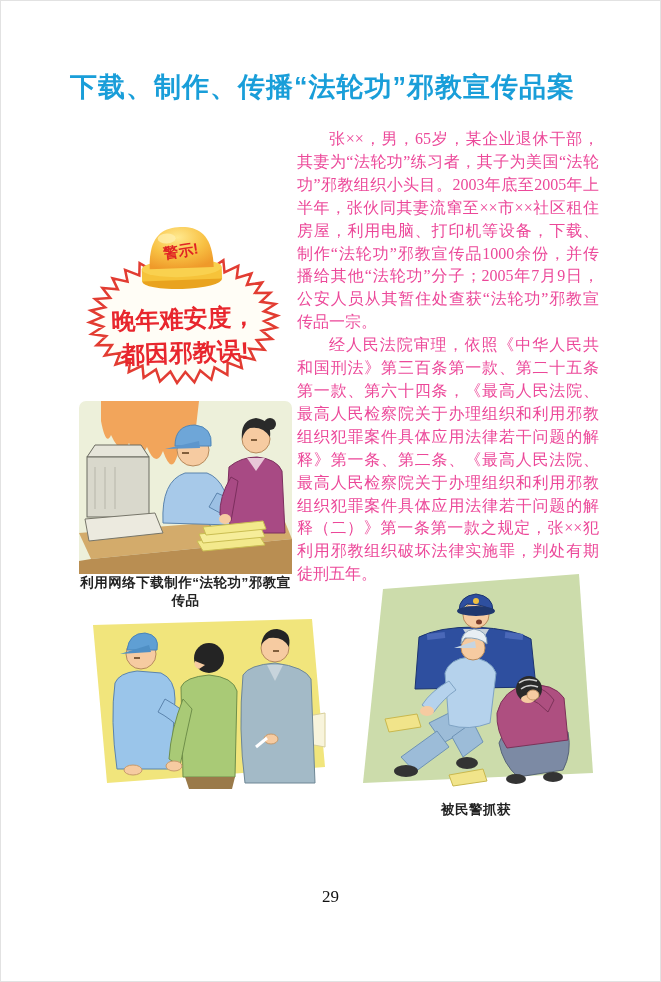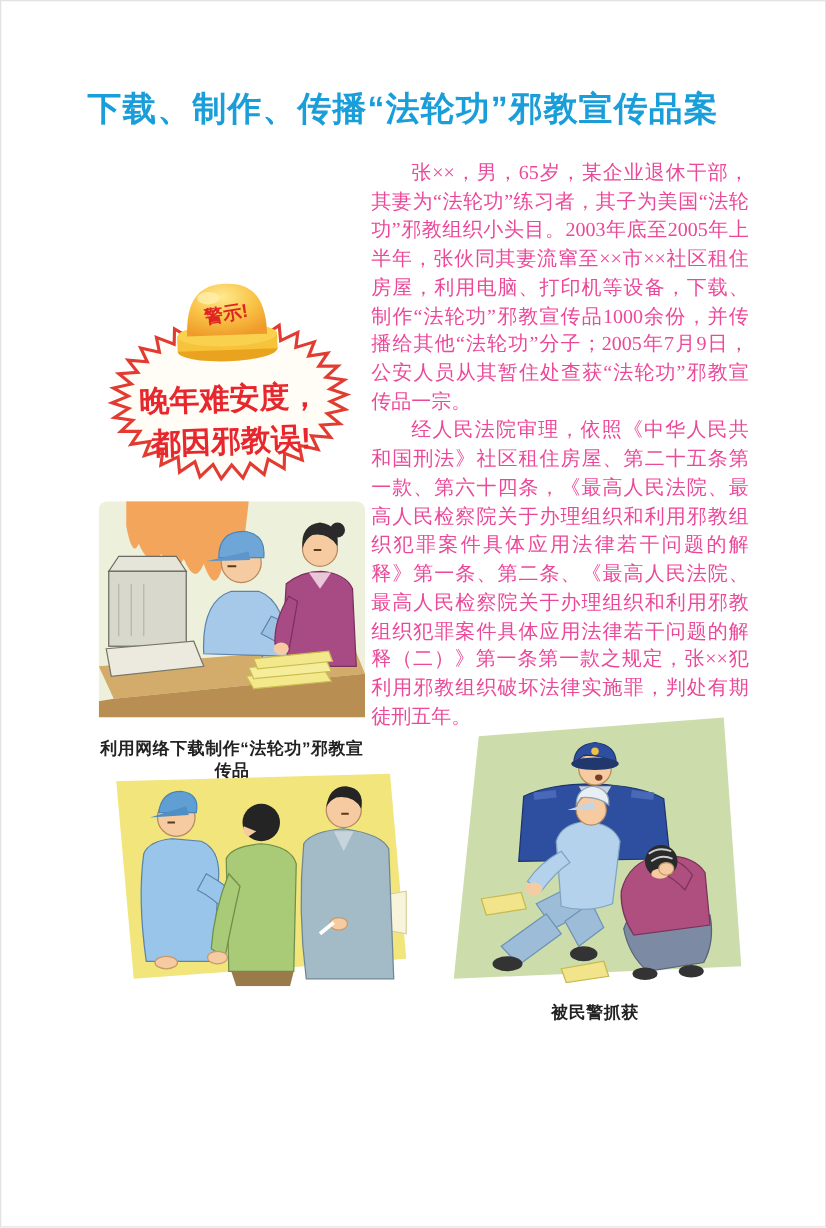--- a/index.html
+++ b/index.html
@@ -24,21 +24,21 @@
     position:absolute;left:84px;top:222px;width:196px;height:164px;
     transform:rotate(-2deg);
   }
   .warning svg{display:block;width:100%;height:100%;}
   figure{position:absolute;margin:0;padding:0;}
   #fig1{left:78px;top:400px;width:213px;}
   #fig2{left:78px;top:616px;width:247px;}
   #fig3{left:356px;top:570px;width:238px;}
   figcaption{
     text-align:center;font-size:13.5px;font-weight:bold;color:#222;
-    margin-top:16px;letter-spacing:0.5px;
+    margin-top:0;letter-spacing:0.5px;
   }
   #fig3 figcaption{margin-top:11px;text-align:center;}
   .page-number{
     position:absolute;left:0;right:0;top:886px;text-align:center;
     font-family:"Liberation Serif","DejaVu Serif",serif;
     font-size:17px;color:#111;
   }
   .fig-svg{display:block;}
 </style>
 </head>
@@ -66,21 +66,21 @@
         <ellipse cx="98" cy="45" rx="40" ry="9" fill="#f9d14f"></ellipse>
         <path d="M66,45 C66,12 80,4 98,4 C116,4 130,12 130,45 Z" fill="url(#bellGrad)"></path>
         <ellipse cx="84" cy="15" rx="9" ry="5" fill="#ffefad" opacity="0.8"></ellipse>
         <text x="98" y="33" text-anchor="middle" font-size="15" font-weight="bold" fill="#e02424" transform="rotate(-7 98 30)">警示!</text>
       </g>
     </svg>
   </div>
 
   <div class="article">
     <p>张××，男，65岁，某企业退休干部，其妻为“法轮功”练习者，其子为美国“法轮功”邪教组织小头目。2003年底至2005年上半年，张伙同其妻流窜至××市××社区租住房屋，利用电脑、打印机等设备，下载、制作“法轮功”邪教宣传品1000余份，并传播给其他“法轮功”分子；2005年7月9日，公安人员从其暂住处查获“法轮功”邪教宣传品一宗。</p>
-    <p>经人民法院审理，依照《中华人民共和国刑法》社区租住房屋、第二十五条第一款、第六十四条，《最高人民法院、最高人民检察院关于办理组织和利用邪教组织犯罪案件具体应用法律若干问题的解释》第一条、第二条、《最高人民法院、最高人民检察院关于办理组织和利用邪教组织犯罪案件具体应用法律若干问题的解释（二）》第一条第一款之规定，张××犯利用邪教组织破坏法律实施罪，判处有期徒刑五年。</p>
+    <p>经人民法院审理，依照《中华人民共和国刑法》第三百条第一款、第二十五条第一款、第六十四条，《最高人民法院、最高人民检察院关于办理组织和利用邪教组织犯罪案件具体应用法律若干问题的解释》第一条、第二条、《最高人民法院、最高人民检察院关于办理组织和利用邪教组织犯罪案件具体应用法律若干问题的解释（二）》第一条第一款之规定，张××犯利用邪教组织破坏法律实施罪，判处有期徒刑五年。</p>
   </div>
 
   <figure id="fig1">
     <svg class="fig-svg" width="213" height="173" viewBox="0 0 213 173">
       <rect x="0" y="0" width="213" height="173" rx="7" fill="#edf0da"></rect>
       <path d="M22,0 L120,0 L114,52 Q107,74 99,52 Q93,76 84,50 Q77,68 68,46 Q60,62 50,42 Q42,56 32,34 Q27,46 22,20 Z" fill="#f2a55b"></path>
       <polygon points="0,132 204,116 213,138 12,158" fill="#d3ab6b"></polygon>
       <polygon points="0,160 12,158 213,138 213,173 0,173" fill="#b98e52"></polygon>
       <g>
         <polygon points="8,56 70,56 62,44 16,44" fill="#e6e5da" stroke="#6a6a60" stroke-width="1"></polygon>
@@ -195,14 +195,15 @@
         <ellipse cx="196" cy="206" rx="10" ry="5" fill="#333333"></ellipse>
       </g>
       <g>
         <polygon points="28,148 60,143 64,156 32,161" fill="#f1e48a" stroke="#c9b84e"></polygon>
         <polygon points="92,204 126,198 130,210 96,215" fill="#f1e48a" stroke="#c9b84e"></polygon>
       </g>
     </svg>
     <figcaption>被民警抓获</figcaption>
   </figure>
 
+  <div class="page-number">29</div>
 
 </div>
 
 </body></html>

